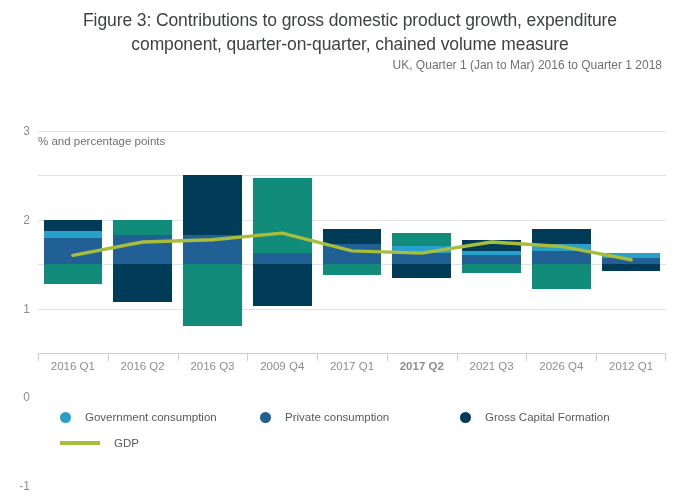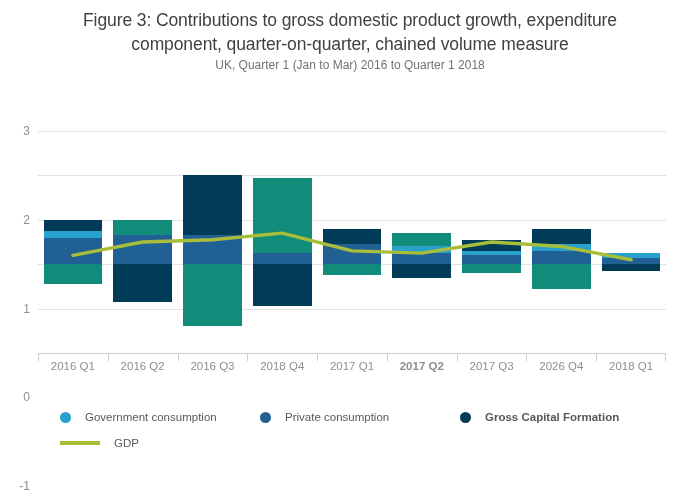--- a/index.html
+++ b/index.html
@@ -10,21 +10,21 @@
   }
   .fig{width:700px;height:502px;position:relative;box-sizing:border-box;padding-left:26px;}
 
   .title{
     position:absolute;left:38px;top:8px;width:624px;
     text-align:center;font-size:17.5px;line-height:24px;
     color:#3f4243;font-weight:400;letter-spacing:-0.1px;
   }
   .subtitle{
     position:absolute;left:38px;top:58px;width:624px;
-    text-align:center;font-size:12px;color:#6f7173;font-weight:400;
+    text-align:right;font-size:12px;color:#6f7173;font-weight:400;
   }
 
   .plot{
     position:absolute;left:38px;top:131px;width:628px;height:222px;
   }
   .axis-note{
     position:absolute;left:38px;top:135px;font-size:11.5px;color:#6f7173;
     white-space:nowrap;z-index:6;
   }
 
@@ -70,20 +70,21 @@
   .lineswatch{width:40px;height:4px;display:inline-block;flex:0 0 auto;}
 </style>
 </head>
 <body>
 
 <div class="fig">
 
   <div class="title">Figure 3: Contributions to gross domestic product growth, expenditure component, quarter-on-quarter, chained volume measure</div>
   <div class="subtitle">UK, Quarter 1 (Jan to Mar) 2016 to Quarter 1 2018</div>
 
+  <div class="axis-note">% and percentage points</div>
 
   <div class="plot">
     <div id="grid-layer">
         <div class="gridline" style="top: 0px;">
           <div class="ytick" style="top: 0px;">3</div>
         </div>
         <div class="gridline" style="top: 44.4px;">
           <div class="ytick" style="top: 44.4px;">2</div>
         </div>
         <div class="gridline" style="top: 88.8px;">
@@ -163,39 +164,39 @@
         <div class="vtick" style="left: 488.444px;"></div>
         <div class="vtick" style="left: 558.222px;"></div>
         <div class="vtick" style="left: 627px;"></div>
       </div>
   </div>
 
   <div class="xlabels" id="xlabels">
       <div class="xlab" style="left: 34.8889px;">2016 Q1</div>
       <div class="xlab" style="left: 104.667px;">2016 Q2</div>
       <div class="xlab" style="left: 174.444px;">2016 Q3</div>
-      <div class="xlab" style="left: 244.222px;">2018 Q4</div>
+      <div class="xlab" style="left: 244.222px;">2009 Q4</div>
       <div class="xlab" style="left: 314px;">2017 Q1</div>
       <div class="xlab" style="left: 383.778px; font-weight: bold;">2017 Q2</div>
-      <div class="xlab" style="left: 453.556px;">2017 Q3</div>
+      <div class="xlab" style="left: 453.556px;">2021 Q3</div>
       <div class="xlab" style="left: 523.333px;">2026 Q4</div>
-      <div class="xlab" style="left: 593.111px;">2018 Q1</div>
+      <div class="xlab" style="left: 593.111px;">2012 Q1</div>
     </div>
 
   <div class="legend" id="legend">
       <div class="legrow">
         <div class="legitem" style="width: 200px;">
           <span class="dot" style="background: rgb(39, 160, 204);"></span>
           <span class="leglabel">Government consumption</span>
         </div>
         <div class="legitem" style="width: 200px;">
           <span class="dot" style="background: rgb(32, 96, 149);"></span>
           <span class="leglabel">Private consumption</span>
         </div>
-        <div class="legitem" style="width: 200px; font-weight: bold;">
+        <div class="legitem" style="width: 200px;">
           <span class="dot" style="background: rgb(0, 60, 87);"></span>
           <span class="leglabel">Gross Capital Formation</span>
         </div>
       </div>
       <div class="legrow">
         <div class="legitem" style="width: auto; text-align: center;">
           <span class="lineswatch" style="background: rgb(168, 189, 58);"></span>
           <span class="leglabel">GDP</span>
         </div>
       </div>

